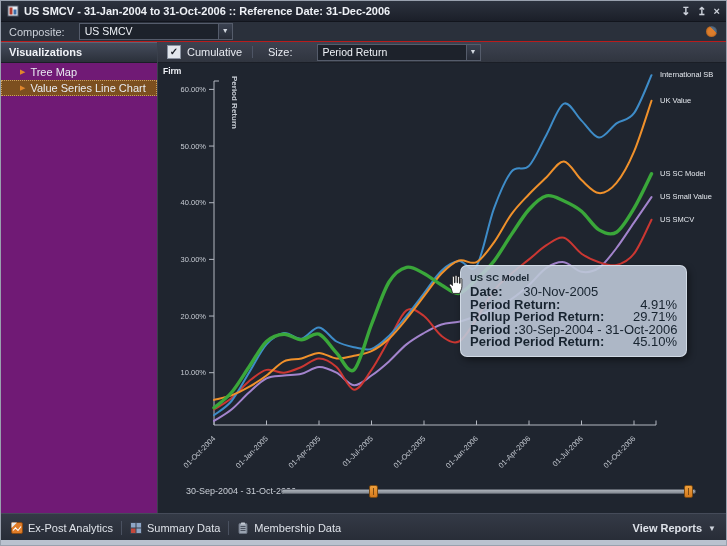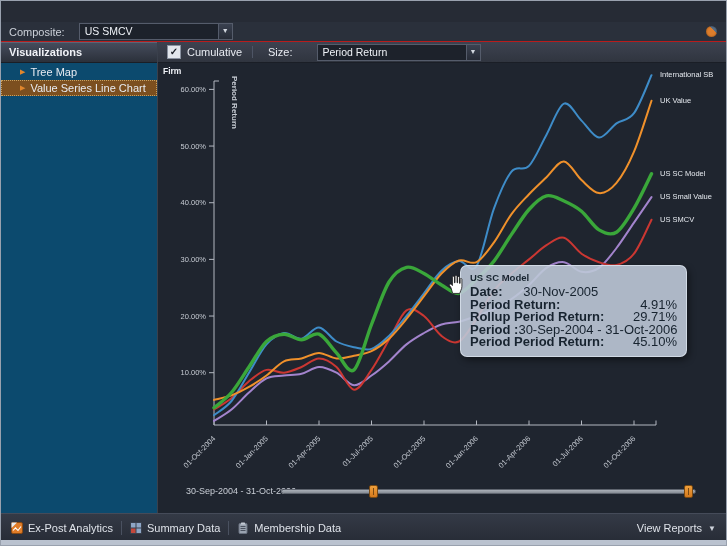--- a/index.html
+++ b/index.html
@@ -18,21 +18,21 @@
                  border-bottom:1px solid #b91c1c;}
   .rowlbl{color:#ccd1d9;font-size:11px;}
   .select{display:flex;align-items:stretch;background:#1d222b;border:1px solid #555c6b;height:15px;}
   .composite-select{width:152px;margin-left:14px;}
   .select-val{flex:1;color:#eef1f6;font-size:10.5px;line-height:14px;padding:0 5px;white-space:nowrap;overflow:hidden;}
   .select-arrow{width:13px;background:linear-gradient(#3a4150,#272c37);border-left:1px solid #555c6b;
                 color:#d3d8e0;font-size:7px;line-height:14px;text-align:center;}
   .sphere{margin-left:auto;margin-right:9px;width:11px;height:11px;border-radius:50%;
           background:linear-gradient(225deg,#5a7088 0 36%,#de7e2c 36%);box-shadow:inset 0 0 2px rgba(0,0,0,.5);}
   
-  .sidebar{position:absolute;left:0;top:41px;width:157px;height:471px;background:#0c4a6e;
+  .sidebar{position:absolute;left:0;top:41px;width:157px;height:471px;background:#701a75;
            border-right:1px solid #3a404c;box-sizing:border-box;}
   .sidebar-header{height:19px;line-height:19px;padding-left:8px;font-size:11px;font-weight:bold;color:#f0f2f7;
                   background:linear-gradient(#454c5c,#2b303a);border-top:1px solid #5c6476;border-bottom:1px solid #1a1e26;}
   .side-items{margin-top:1px;}
   .side-item{height:16px;display:flex;align-items:center;padding-left:18px;color:#e8ebf1;font-size:11px;
              border:1px solid transparent;box-sizing:border-box;cursor:default;white-space:nowrap;}
   .side-item .arrow{color:#e0862c;font-size:7px;margin-right:5px;}
   .side-item.selected{background:#7c4f1f;border:1px dotted #caa05c;}
   
   .toolbar{position:absolute;left:157px;top:41px;width:570px;height:21px;box-sizing:border-box;
@@ -67,30 +67,43 @@
   .tt-val{flex:1;text-align:right;white-space:nowrap;}
   .tt-val.offset{padding-right:58px;text-align:center;}
   .cursor{position:absolute;left:288px;top:211px;z-index:5;}
   
   .statusbar{position:absolute;left:0;top:512px;width:100%;height:29px;box-sizing:border-box;
              background:linear-gradient(#343a46,#272c36);border-top:1px solid #454b59;
              display:flex;align-items:center;padding:0 10px;}
   .sb-items{display:flex;align-items:center;gap:8px;}
   .sb-item{display:flex;align-items:center;gap:5px;color:#dee2e9;font-size:11px;white-space:nowrap;cursor:default;}
   .sb-sep{width:1px;height:14px;background:#4a5160;}
-  .view-reports{margin-left:auto;display:flex;align-items:center;gap:6px;color:#dee2e9;font-size:11px;cursor:default;}
+  .view-reports{margin-left:auto;display:flex;align-items:center;gap:6px;color:#dee2e9;font-size:11px;cursor:default;font-weight:bold;}
   .vr-arrow{font-size:8px;color:#cdd2db;}
   
   .bottom-edge{position:absolute;left:0;bottom:0;width:100%;height:5px;background:#bac2cf;}
 </style>
 </head>
 <body>
 
 <div class="window">
 
+  <div class="titlebar">
+    <svg width="12" height="12">
+      <rect x="1" y="1" width="10" height="10" fill="#e8ecf2" stroke="#5a6170"></rect>
+      <rect x="2.5" y="2.5" width="3" height="7" fill="#b03a30"></rect>
+      <rect x="6.5" y="4.5" width="3" height="5" fill="#3e6ea8"></rect>
+    </svg>
+    <span class="title">US SMCV - 31-Jan-2004 to 31-Oct-2006 :: Reference Date: 31-Dec-2006</span>
+    <div class="win-icons" id="window-icons">
+        <span class="win-ico">↧</span>
+        <span class="win-ico">↥</span>
+        <span class="win-ico">×</span>
+      </div>
+  </div>
 
   <div class="composite-row">
     <span class="rowlbl">Composite:</span>
     <div class="select composite-select">
       <span class="select-val">US SMCV</span>
       <span class="select-arrow">▼</span>
     </div>
     <span class="sphere"></span>
   </div>
 

